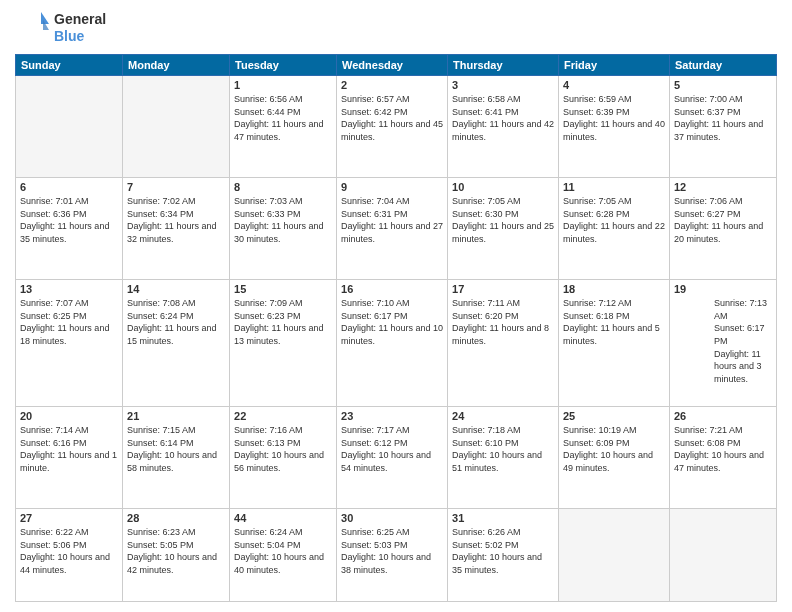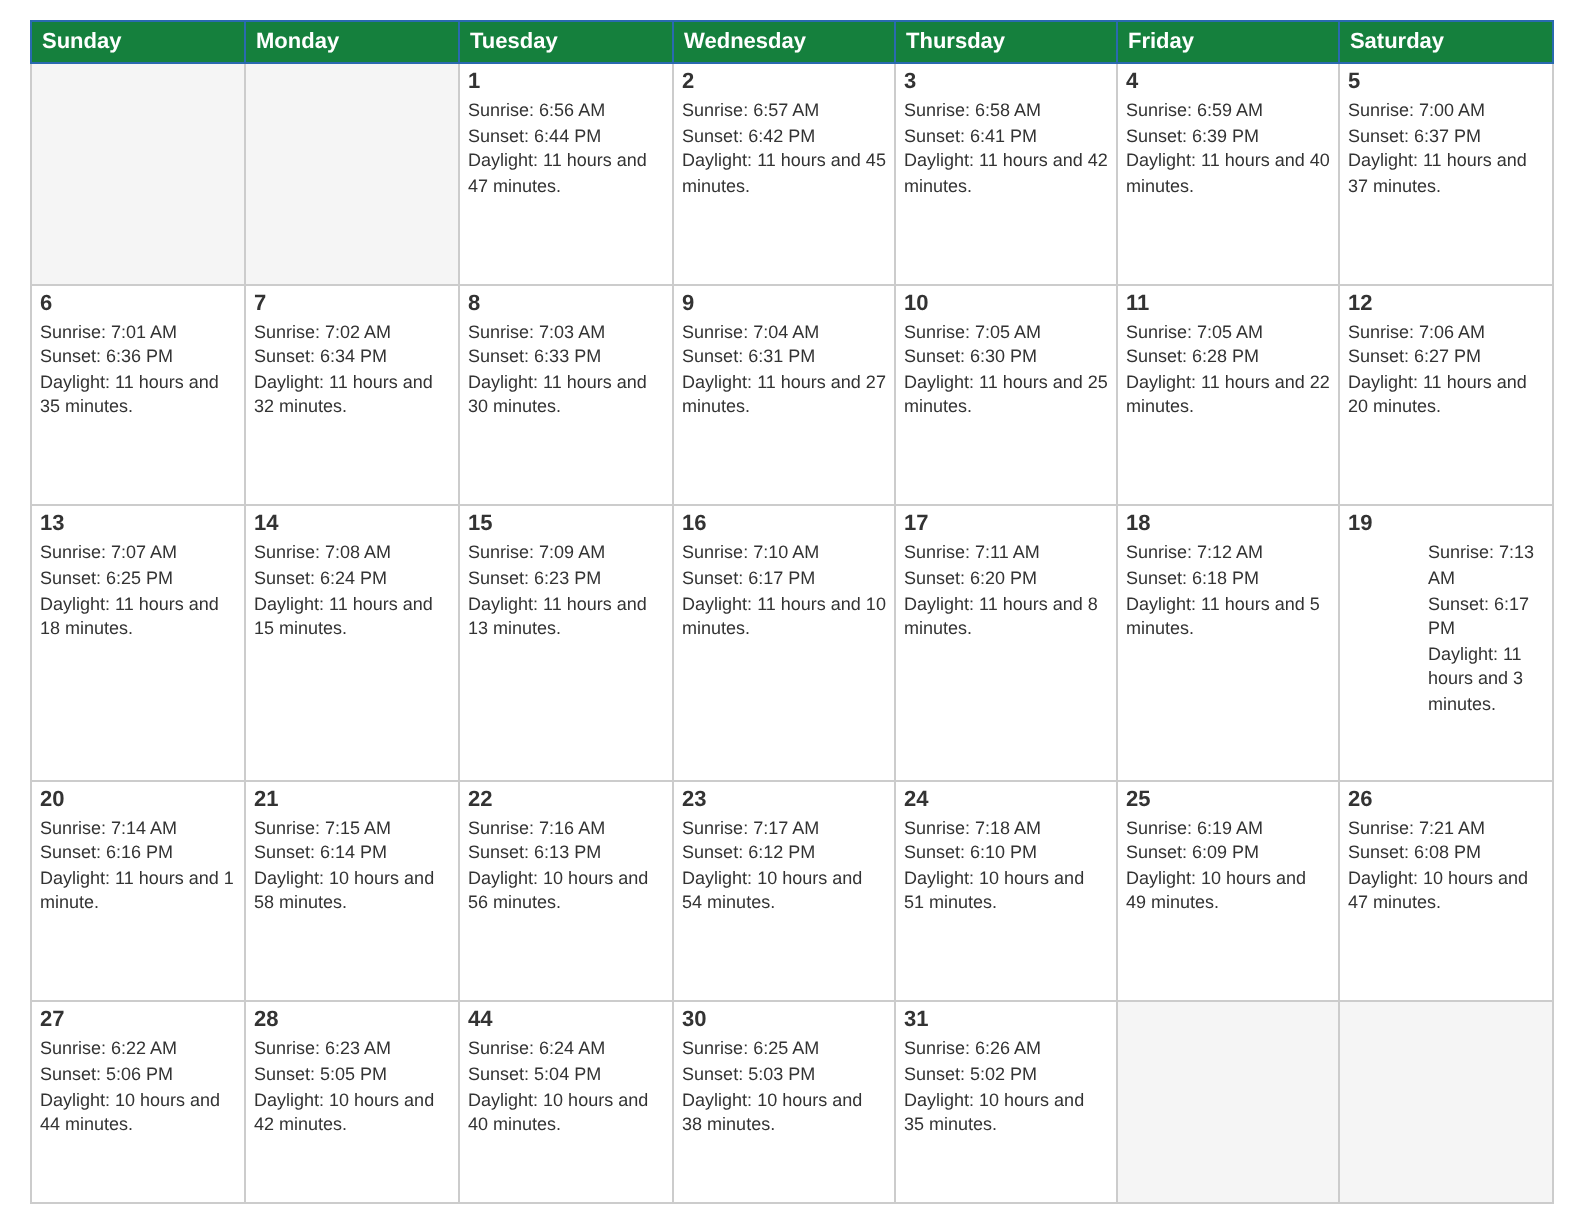--- a/index.html
+++ b/index.html
@@ -41,21 +41,21 @@
       color: #555;
     }
     .calendar {
       flex: 1;
       border: 1px solid #ccc;
       border-collapse: collapse;
       width: 100%;
       table-layout: fixed;
     }
     .calendar th {
-      background-color: #15803d;
+      background-color: #0369a1;
       color: #fff;
       font-size: 11px;
       font-weight: bold;
       padding: 4px 5px;
       border: 1px solid #2a6aaf;
       text-align: left;
     }
     .calendar td {
       border: 1px solid #ccc;
       vertical-align: top;
@@ -87,20 +87,38 @@
     .col-tue { width: 13.5%; }
     .col-wed { width: 14%; }
     .col-thu { width: 14%; }
     .col-fri { width: 14%; }
     .col-sat { width: 13.5%; }
   </style>
 </head>
 <body>
 
 <div class="page">
+  <div class="header">
+    <div class="logo">
+  <div style="display:flex;align-items:center;gap:3px;">
+    <svg width="36" height="36" viewBox="0 0 36 36">
+      <polygon points="26,2 34,14 26,14" fill="#4a90d9"></polygon>
+      <polygon points="28,10 34,20 28,20" fill="#3a7abf" opacity="0.7"></polygon>
+    </svg>
+    <div style="line-height:1.2;">
+      <div style="font-size:14px;font-weight:bold;color:#333;">General</div>
+      <div style="font-size:14px;font-weight:bold;color:#4a90d9;">Blue</div>
+    </div>
+  </div>
+</div>
+    <div class="title-block">
+      <div class="month-title"></div>
+      <div class="location"></div>
+    </div>
+  </div>
 
   <table class="calendar">
     <thead>
       <tr>
         <th class="col-sun">Sunday</th>
         <th class="col-mon">Monday</th>
         <th class="col-tue">Tuesday</th>
         <th class="col-wed">Wednesday</th>
         <th class="col-thu">Thursday</th>
         <th class="col-fri">Friday</th>
@@ -256,21 +274,21 @@
 Daylight: 10 hours and 54 minutes.</div>
           </td>
           <td>
             <span class="day-num">24</span>
             <div class="day-info" style="white-space: pre-line;">Sunrise: 7:18 AM
 Sunset: 6:10 PM
 Daylight: 10 hours and 51 minutes.</div>
           </td>
           <td>
             <span class="day-num">25</span>
-            <div class="day-info" style="white-space: pre-line;">Sunrise: 6:19 AM
+            <div class="day-info" style="white-space: pre-line;">Sunrise: 10:19 AM
 Sunset: 6:09 PM
 Daylight: 10 hours and 49 minutes.</div>
           </td>
           <td>
             <span class="day-num">26</span>
             <div class="day-info" style="white-space: pre-line;">Sunrise: 7:21 AM
 Sunset: 6:08 PM
 Daylight: 10 hours and 47 minutes.</div>
           </td>
         </tr>

